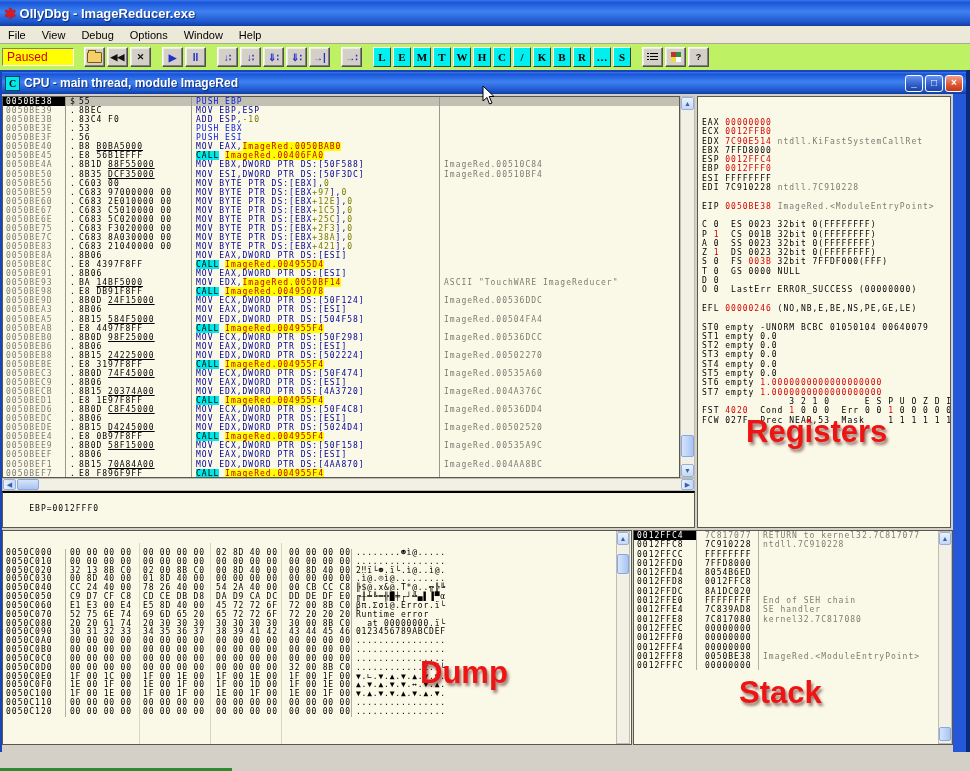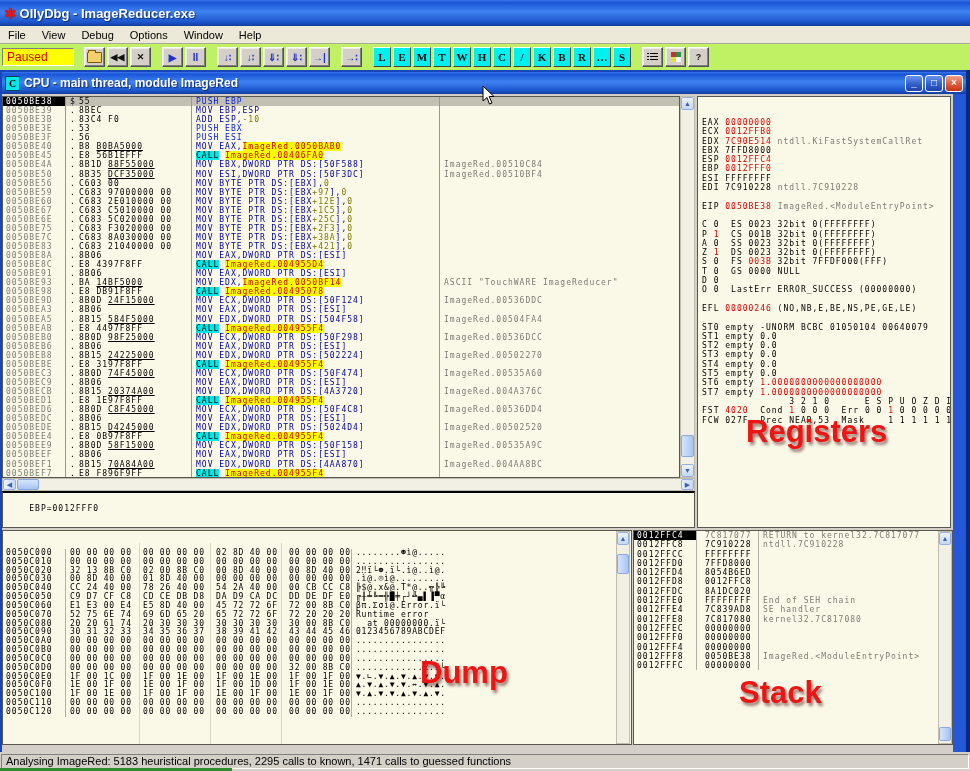--- a/index.html
+++ b/index.html
@@ -241,23 +241,20 @@
     <div class="sbthumb" style="left:0;top:22px;width:12px;height:20px;"></div>
   </div>
 
   <div id="stack" class="pane mono"><div class="strow"><span class="st-a sel">0012FFC4</span><span class="st-v dim">7C817077</span><span class="st-c">RETURN to kernel32.7C817077</span></div><div class="strow"><span class="st-a">0012FFC8</span><span class="st-v">7C910228</span><span class="st-c">ntdll.7C910228</span></div><div class="strow"><span class="st-a">0012FFCC</span><span class="st-v">FFFFFFFF</span><span class="st-c"></span></div><div class="strow"><span class="st-a">0012FFD0</span><span class="st-v">7FFD8000</span><span class="st-c"></span></div><div class="strow"><span class="st-a">0012FFD4</span><span class="st-v">8054B6ED</span><span class="st-c"></span></div><div class="strow"><span class="st-a">0012FFD8</span><span class="st-v">0012FFC8</span><span class="st-c"></span></div><div class="strow"><span class="st-a">0012FFDC</span><span class="st-v">8A1DC020</span><span class="st-c"></span></div><div class="strow"><span class="st-a">0012FFE0</span><span class="st-v">FFFFFFFF</span><span class="st-c">End of SEH chain</span></div><div class="strow"><span class="st-a">0012FFE4</span><span class="st-v">7C839AD8</span><span class="st-c">SE handler</span></div><div class="strow"><span class="st-a">0012FFE8</span><span class="st-v">7C817080</span><span class="st-c">kernel32.7C817080</span></div><div class="strow"><span class="st-a">0012FFEC</span><span class="st-v">00000000</span><span class="st-c"></span></div><div class="strow"><span class="st-a">0012FFF0</span><span class="st-v">00000000</span><span class="st-c"></span></div><div class="strow"><span class="st-a">0012FFF4</span><span class="st-v">00000000</span><span class="st-c"></span></div><div class="strow"><span class="st-a">0012FFF8</span><span class="st-v">0050BE38</span><span class="st-c">ImageRed.&lt;ModuleEntryPoint&gt;</span></div><div class="strow"><span class="st-a">0012FFFC</span><span class="st-v">00000000</span><span class="st-c"></span></div></div>
 
   <div id="stack-vscroll" class="sb">
     <div class="sbbtn" style="left:0;top:0;width:12px;">▲</div>
     <div class="sbthumb" style="left:0;bottom:2px;width:12px;height:14px;"></div>
   </div>
 
-  <div id="statusbar">
-    <div class="status-inner">Analysing ImageRed: 5183 heuristical procedures, 2295 calls to known, 1471 calls to guessed functions</div>
-  </div>
   <div class="progress-strip"></div>
 
   <div class="annot" id="annot-registers">Registers</div>
   <div class="annot" id="annot-dump">Dump</div>
   <div class="annot" id="annot-stack">Stack</div>
 
   <svg id="cursor" width="14" height="21" viewBox="0 0 14 21">
     <polygon points="1,1 1,16 5,12.5 7.5,19 10,18 7.2,11.5 12,11.5" fill="#fff" stroke="#000" stroke-width="1"></polygon>
   </svg>
 

